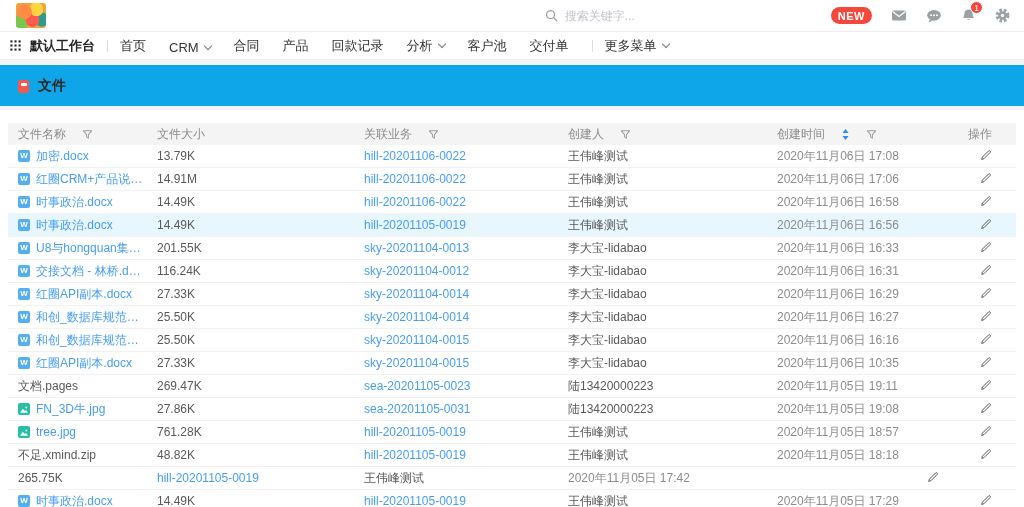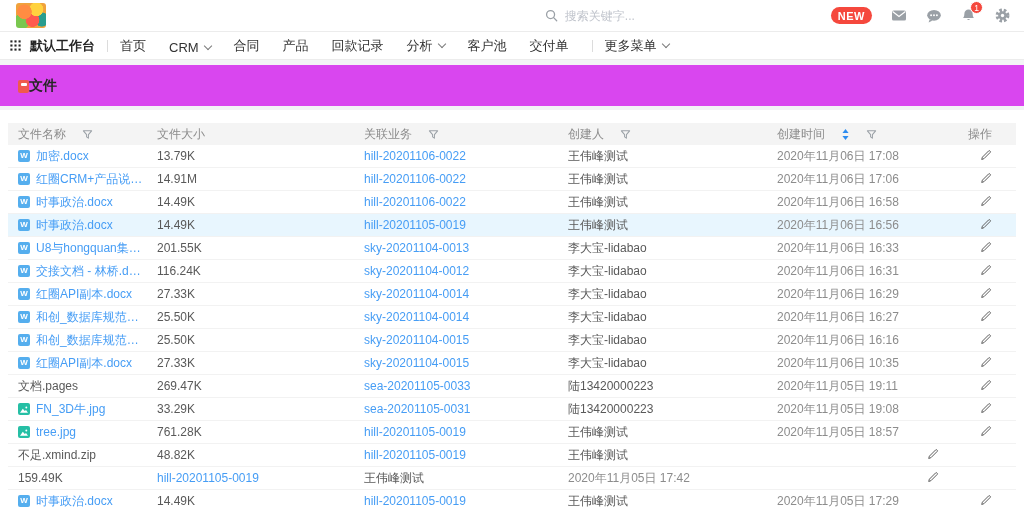--- a/index.html
+++ b/index.html
@@ -34,21 +34,21 @@
     border-bottom:1px solid #ececec; padding:0 16px 0 10px; font-size:13px; }
   .grid-icon { margin-right:9px; display:flex; }
   .workspace { font-weight:bold; color:#262626; margin-right:11px; }
   .vdiv { width:1px; height:12px; background:#dcdcdc; margin:0 12px 0 1px; flex:none; }
   .nav-item { color:#333; margin-right:23px; display:flex; align-items:center; cursor:pointer; }
   .caret { width:6px; height:6px; border-right:1.4px solid #7a7a7a; border-bottom:1.4px solid #7a7a7a;
     transform:rotate(45deg); display:inline-block; margin-left:6px; margin-top:-3px; }
 
   
   .gray-strip { height:5px; background:#f3f4f6; }
-  .title-bar { display:flex; align-items:center; padding:12px 18px 11px; background:#d946ef; }
+  .title-bar { display:flex; align-items:center; gap:9px; padding:12px 18px 11px; background:#0ea5e9; }
   .title-icon { width:11px; height:13px; background:#f0594e; border-radius:2px; position:relative; flex:none; }
   .title-icon::after { content:""; position:absolute; left:2.5px; top:3px; width:6px; height:3px; background:#fff; border-radius:1px; }
   .page-title { font-size:14px; font-weight:bold; color:#262626; }
   .sub-strip { height:4px; background:#f3f4f6; }
   .pre-gap { height:13px; background:#fff; }
 
   
   .main { padding:0 8px; }
   .thead, .row { display:grid; grid-template-columns:139px 207px 204px 209px 186px 1fr;
     align-items:center; padding-left:10px; font-size:12px; }
@@ -364,40 +364,40 @@
             <svg width="12" height="12" viewBox="0 0 14 14">
               <path d="M2 12.2 L2.8 9.5 L10.1 2.2 a1 1 0 0 1 1.4 0 l0.4 0.4 a1 1 0 0 1 0 1.4 L4.6 11.3 Z" fill="none" stroke="#595959" stroke-width="1.15" stroke-linejoin="round"></path>
             </svg>
           </span></div>
       </div>
       <div class="row">
         <div class="cell name-cell">
           <span class="name plain">文档.pages</span>
         </div>
         <div class="cell size">269.47K</div>
-        <div class="cell biz">sea-20201105-0033</div>
+        <div class="cell biz">sea-20201105-0023</div>
         <div class="cell creator">陆13420000223</div>
         <div class="cell time">2020年11月05日 19:11</div>
         <div class="cell op"><span class="edit">
             <svg width="12" height="12" viewBox="0 0 14 14">
               <path d="M2 12.2 L2.8 9.5 L10.1 2.2 a1 1 0 0 1 1.4 0 l0.4 0.4 a1 1 0 0 1 0 1.4 L4.6 11.3 Z" fill="none" stroke="#595959" stroke-width="1.15" stroke-linejoin="round"></path>
             </svg>
           </span></div>
       </div>
       <div class="row">
         <div class="cell name-cell">
           <span class="ficon green">
             <svg width="8" height="7" viewBox="0 0 10 8">
               <path d="M0 8 L3.5 3 L6 6 L7.5 4.5 L10 8 Z" fill="#fff"></path>
               <circle cx="7.9" cy="1.6" r="1.2" fill="#fff"></circle>
             </svg>
           </span>
           <span class="name">FN_3D牛.jpg</span>
         </div>
-        <div class="cell size">33.29K</div>
+        <div class="cell size">27.86K</div>
         <div class="cell biz">sea-20201105-0031</div>
         <div class="cell creator">陆13420000223</div>
         <div class="cell time">2020年11月05日 19:08</div>
         <div class="cell op"><span class="edit">
             <svg width="12" height="12" viewBox="0 0 14 14">
               <path d="M2 12.2 L2.8 9.5 L10.1 2.2 a1 1 0 0 1 1.4 0 l0.4 0.4 a1 1 0 0 1 0 1.4 L4.6 11.3 Z" fill="none" stroke="#595959" stroke-width="1.15" stroke-linejoin="round"></path>
             </svg>
           </span></div>
       </div>
       <div class="row">
@@ -420,28 +420,29 @@
             </svg>
           </span></div>
       </div>
       <div class="row">
         <div class="cell name-cell">
           <span class="name plain">不足.xmind.zip</span>
         </div>
         <div class="cell size">48.82K</div>
         <div class="cell biz">hill-20201105-0019</div>
         <div class="cell creator">王伟峰测试</div>
-        <div class="cell op"><span class="edit">
-            <svg width="12" height="12" viewBox="0 0 14 14">
-              <path d="M2 12.2 L2.8 9.5 L10.1 2.2 a1 1 0 0 1 1.4 0 l0.4 0.4 a1 1 0 0 1 0 1.4 L4.6 11.3 Z" fill="none" stroke="#595959" stroke-width="1.15" stroke-linejoin="round"></path>
-            </svg>
-          </span></div>
-      </div>
-      <div class="row">
-        <div class="cell size">159.49K</div>
+        <div class="cell time">2020年11月05日 18:18</div>
+        <div class="cell op"><span class="edit">
+            <svg width="12" height="12" viewBox="0 0 14 14">
+              <path d="M2 12.2 L2.8 9.5 L10.1 2.2 a1 1 0 0 1 1.4 0 l0.4 0.4 a1 1 0 0 1 0 1.4 L4.6 11.3 Z" fill="none" stroke="#595959" stroke-width="1.15" stroke-linejoin="round"></path>
+            </svg>
+          </span></div>
+      </div>
+      <div class="row">
+        <div class="cell size">265.75K</div>
         <div class="cell biz">hill-20201105-0019</div>
         <div class="cell creator">王伟峰测试</div>
         <div class="cell time">2020年11月05日 17:42</div>
         <div class="cell op"><span class="edit">
             <svg width="12" height="12" viewBox="0 0 14 14">
               <path d="M2 12.2 L2.8 9.5 L10.1 2.2 a1 1 0 0 1 1.4 0 l0.4 0.4 a1 1 0 0 1 0 1.4 L4.6 11.3 Z" fill="none" stroke="#595959" stroke-width="1.15" stroke-linejoin="round"></path>
             </svg>
           </span></div>
       </div>
       <div class="row">

